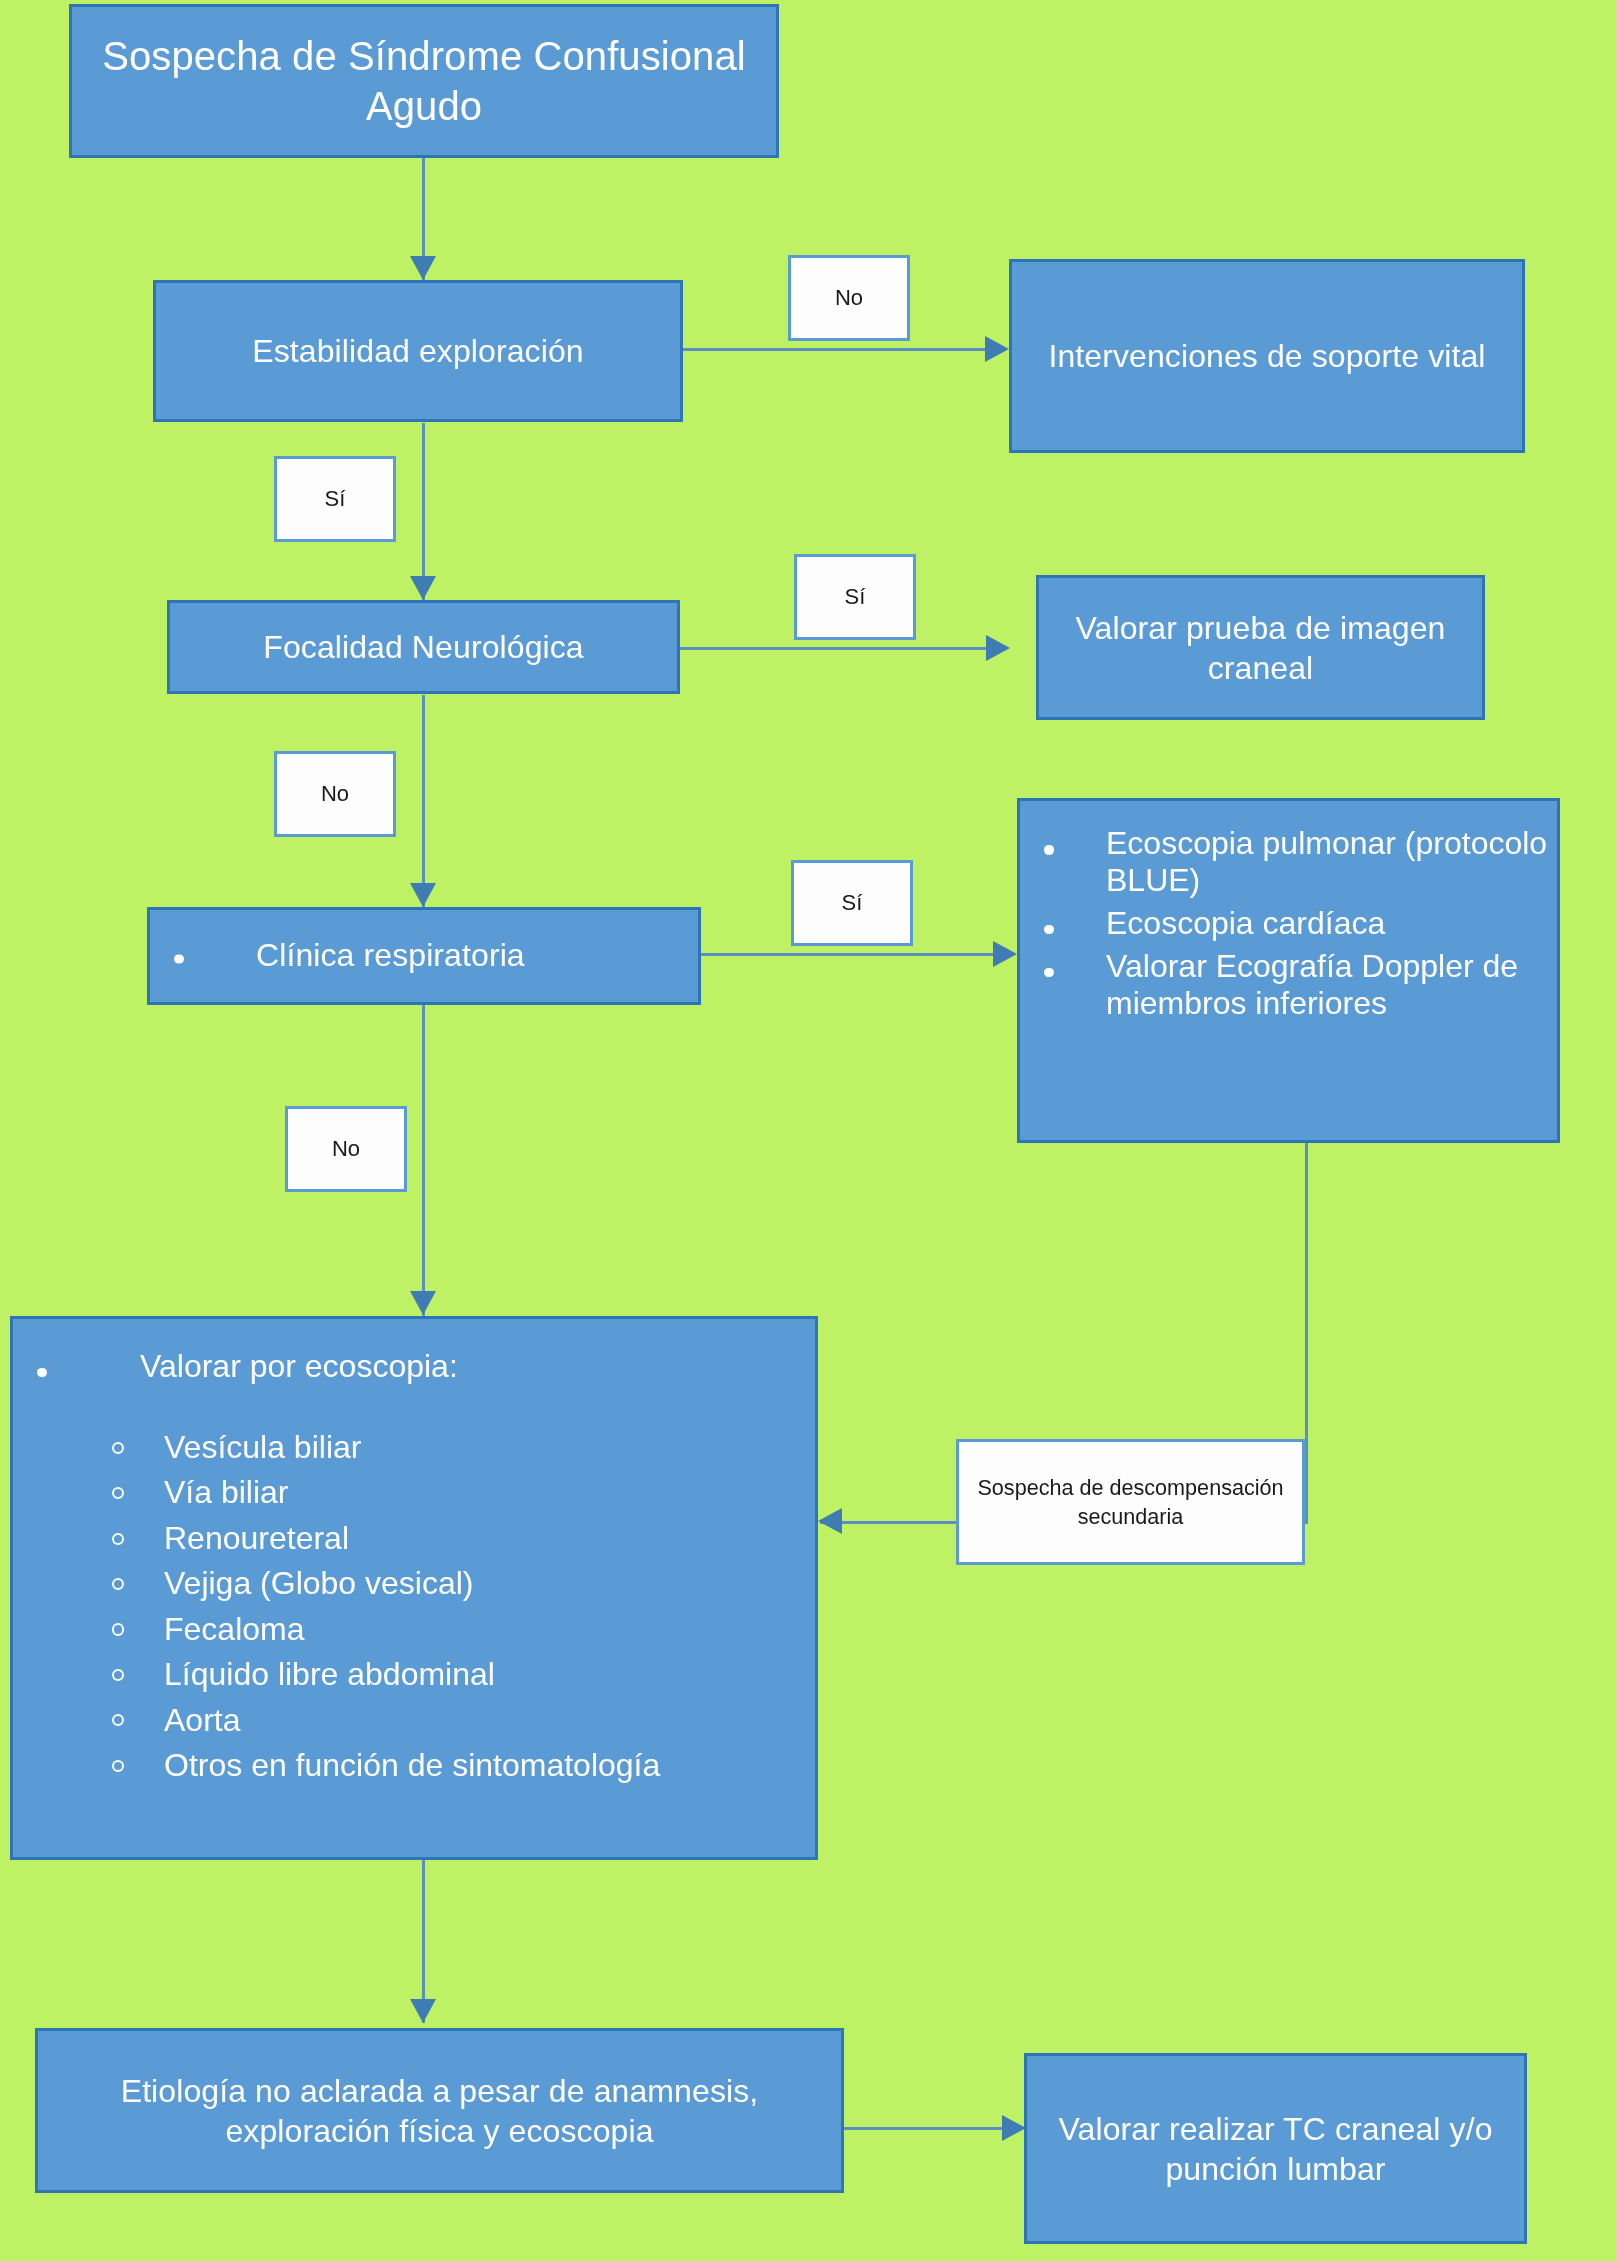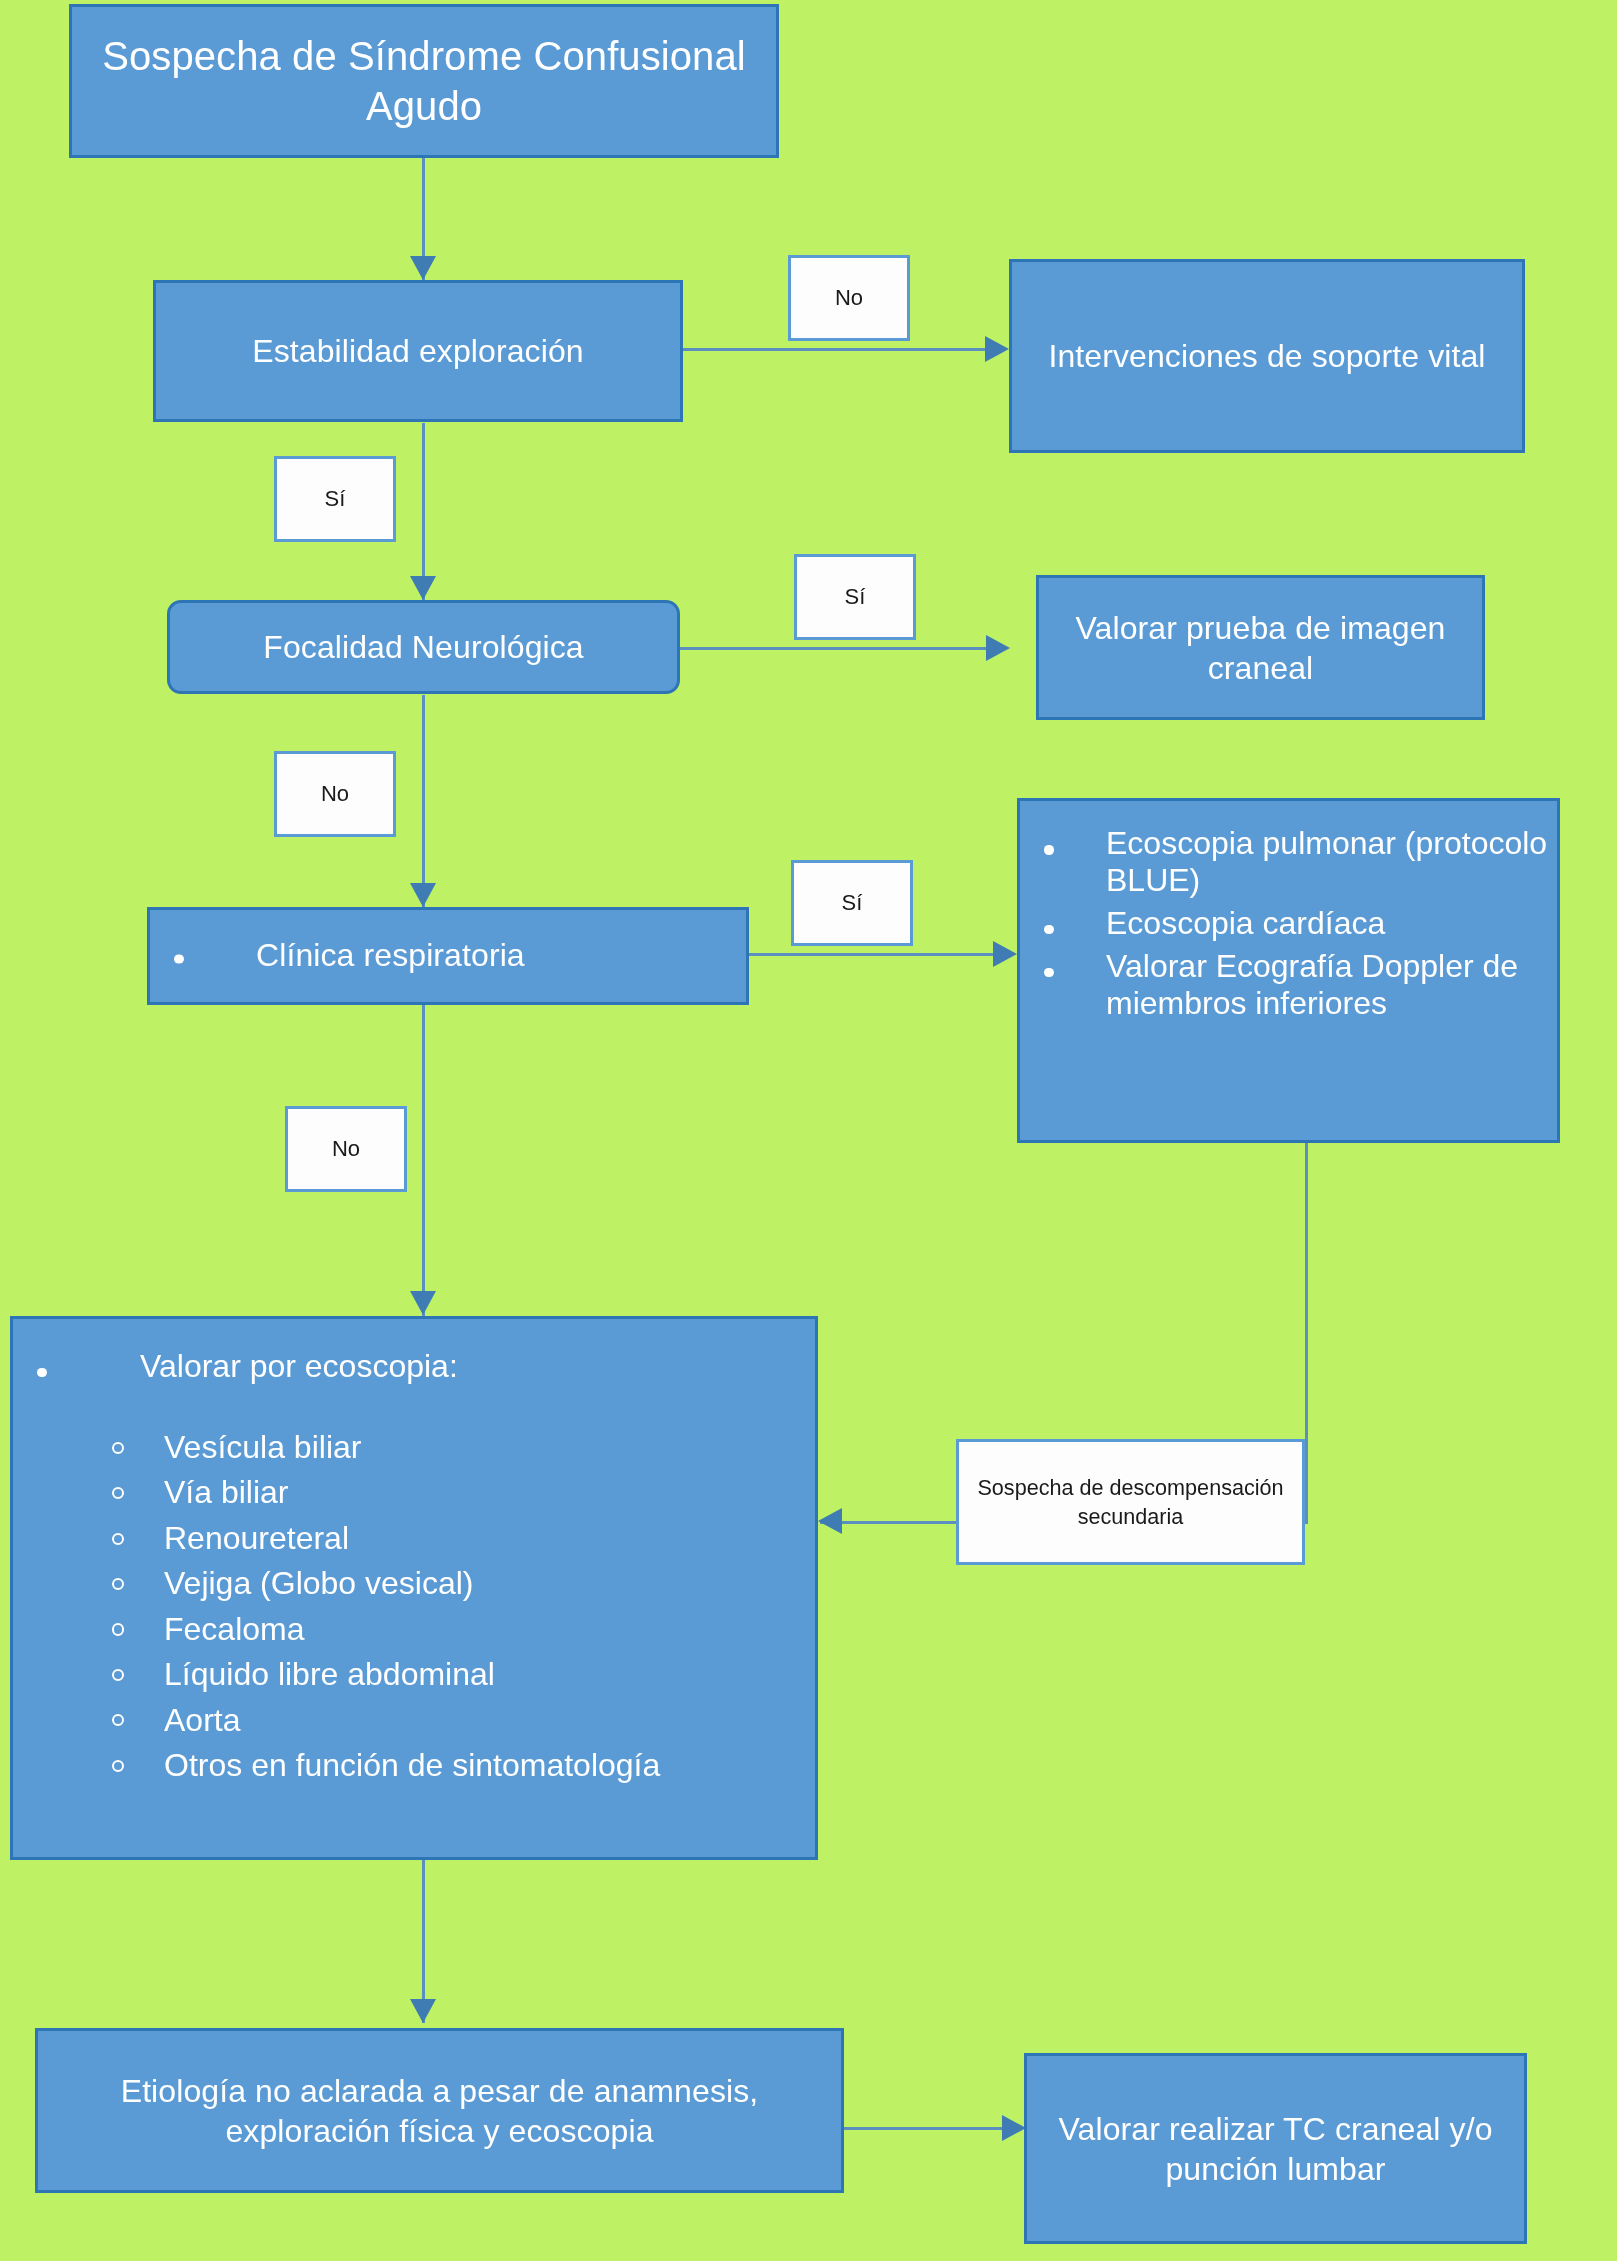--- a/index.html
+++ b/index.html
@@ -187,29 +187,29 @@
   </div>
 
   <div class="node" style="left:153px; top:280px; width:530px; height:142px; font-size:32px;">
     <span>Estabilidad exploración</span>
   </div>
 
   <div class="node" style="left:1009px; top:259px; width:516px; height:194px; font-size:32px;">
     <span>Intervenciones de soporte vital</span>
   </div>
 
-  <div class="node" style="left:167px; top:600px; width:513px; height:94px; font-size:32px;border-radius:14px;">
+  <div class="node" style="left:167px; top:600px; width:513px; height:94px; font-size:32px;">
     <span>Focalidad Neurológica</span>
   </div>
 
   <div class="node" style="left:1036px; top:575px; width:449px; height:145px; font-size:32px;">
     <span>Valorar prueba de imagen craneal</span>
   </div>
 
-  <div class="node" style="left:147px; top:907px; width:602px; height:98px; font-size:32px; justify-content:flex-start; padding-left:0;">
+  <div class="node" style="left:147px; top:907px; width:554px; height:98px; font-size:32px; justify-content:flex-start; padding-left:0;">
     <ul class="blist" style="left:0; top:50%; transform:translateY(-50%); width:100%; font-size:32px;">
       <li class="bitem" style="padding-left:106px;">Clínica respiratoria</li>
     </ul>
   </div>
 
   <div class="node-flat" style="left:10px; top:1316px; width:808px; height:544px;">
     <ul class="blist" style="left:0; top:29px; width:100%; font-size:32px;">
       <li class="bitem" style="padding-left:127px; margin-bottom:7.2px;">Valorar por ecoscopia:</li>
     </ul>
     <ul class="sub-list" style="position:absolute; left:0; top:106px; width:100%; font-size:32px; line-height:1.42;">

